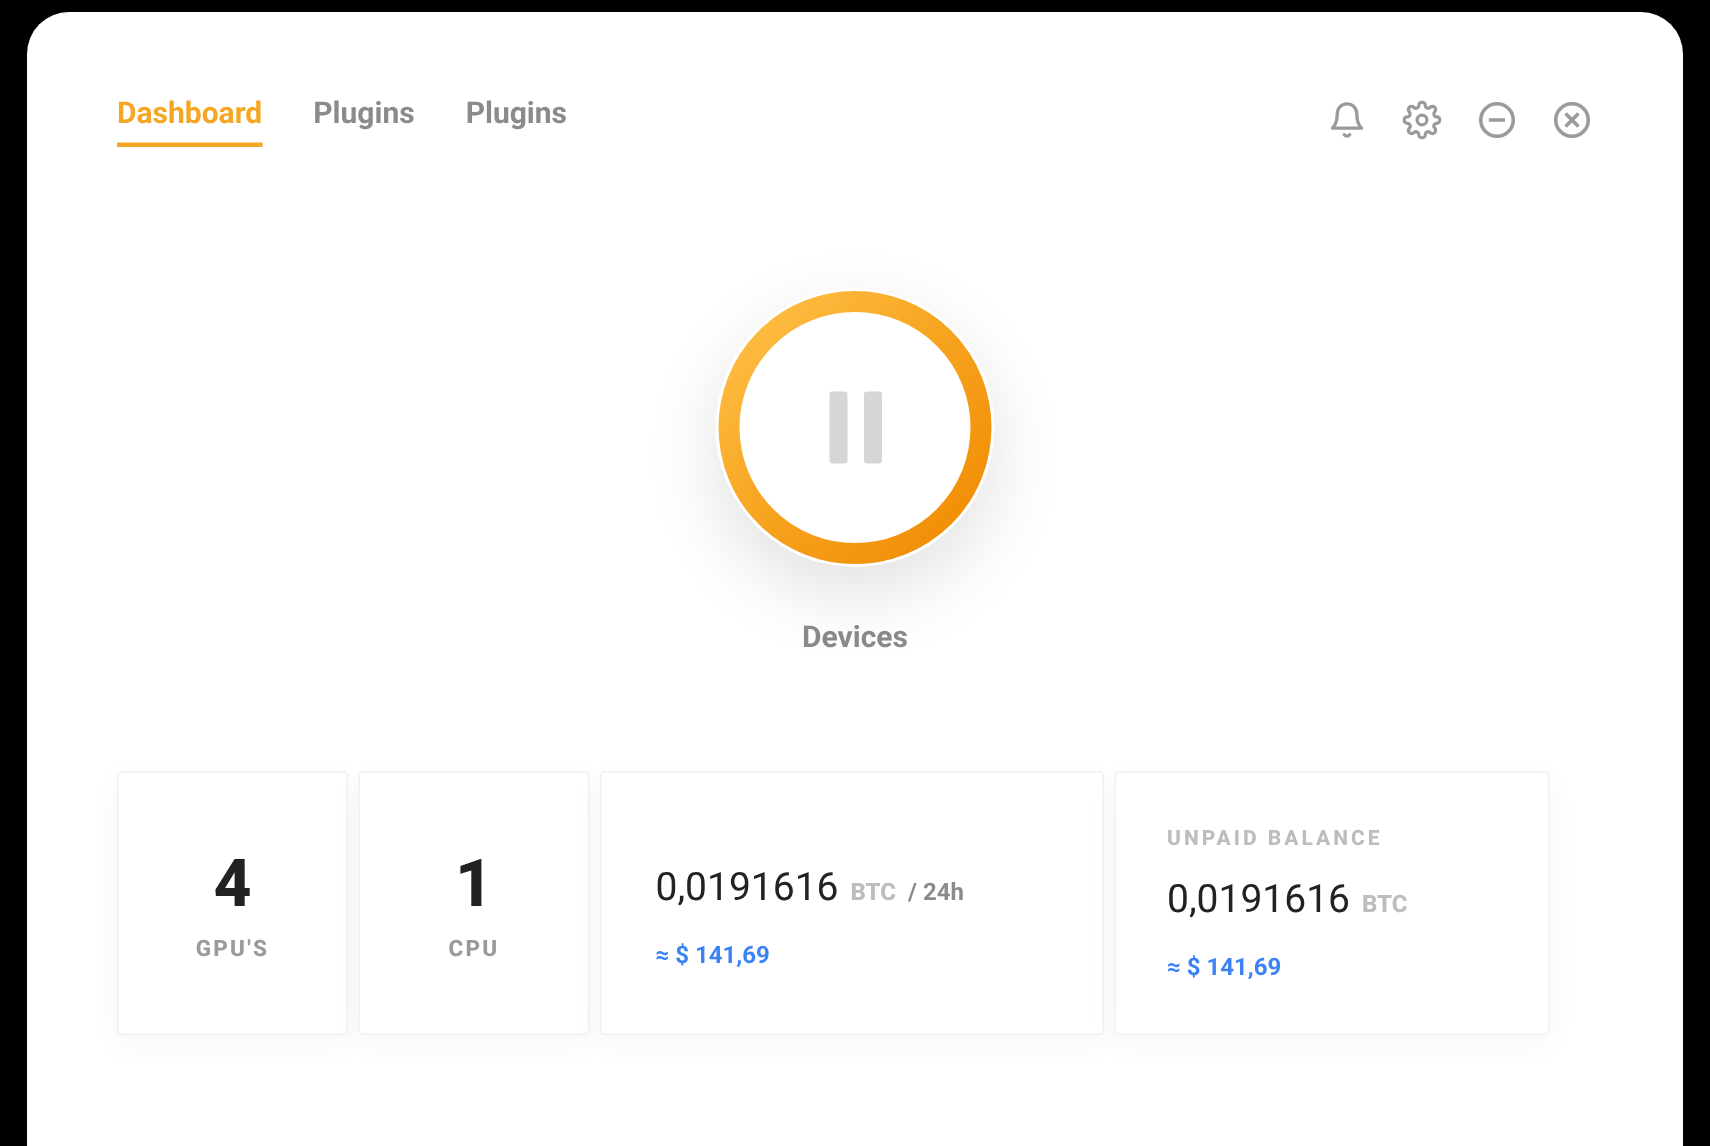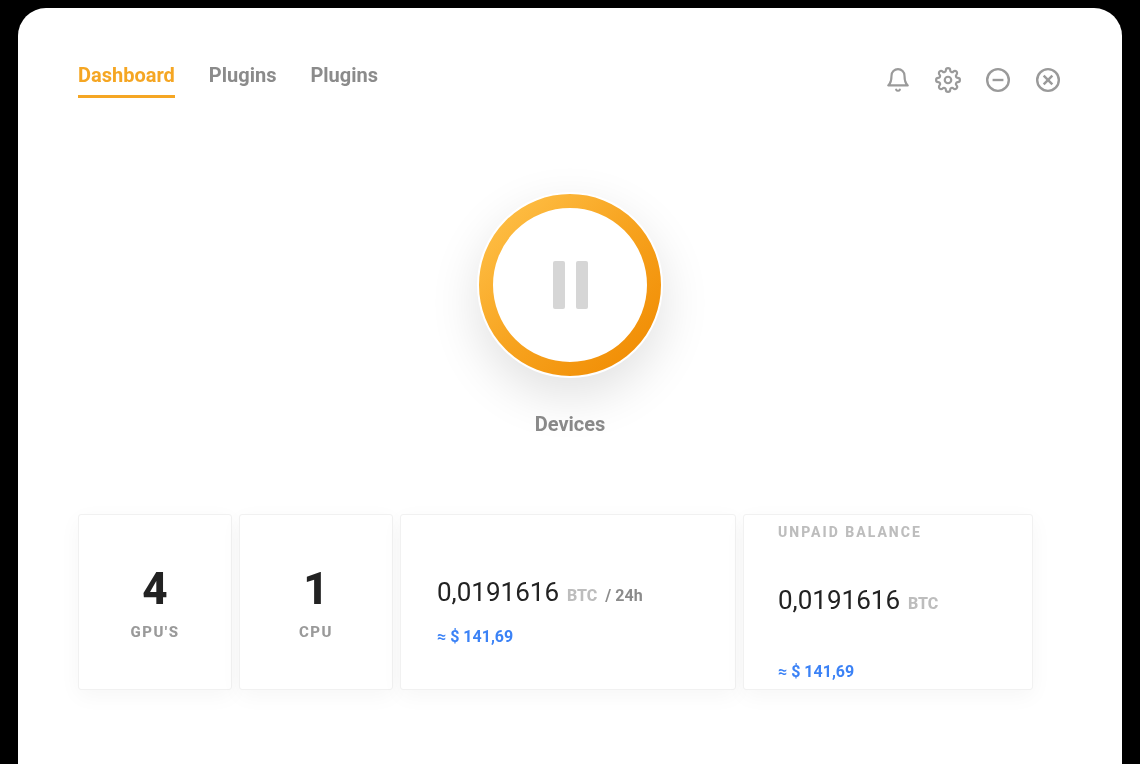--- a/index.html
+++ b/index.html
@@ -110,21 +110,21 @@
   flex-direction: column;
   justify-content: center;
   padding: 0 32px;
 }
 .stat-card.small {
   width: 154px;
   align-items: center;
   padding: 0;
 }
 .stat-card.mid { width: 336px; padding-left: 36px; }
-.stat-card.right { width: 290px; padding-left: 34px; gap: 27px; }
+.stat-card.right { width: 290px; padding-left: 34px; }
 .big-num {
   font-size: 44px;
   font-weight: 800;
   color: #222;
 }
 .small-lbl {
   font-size: 15px;
   font-weight: 800;
   color: #9a9a9a;
   letter-spacing: 1.5px;

